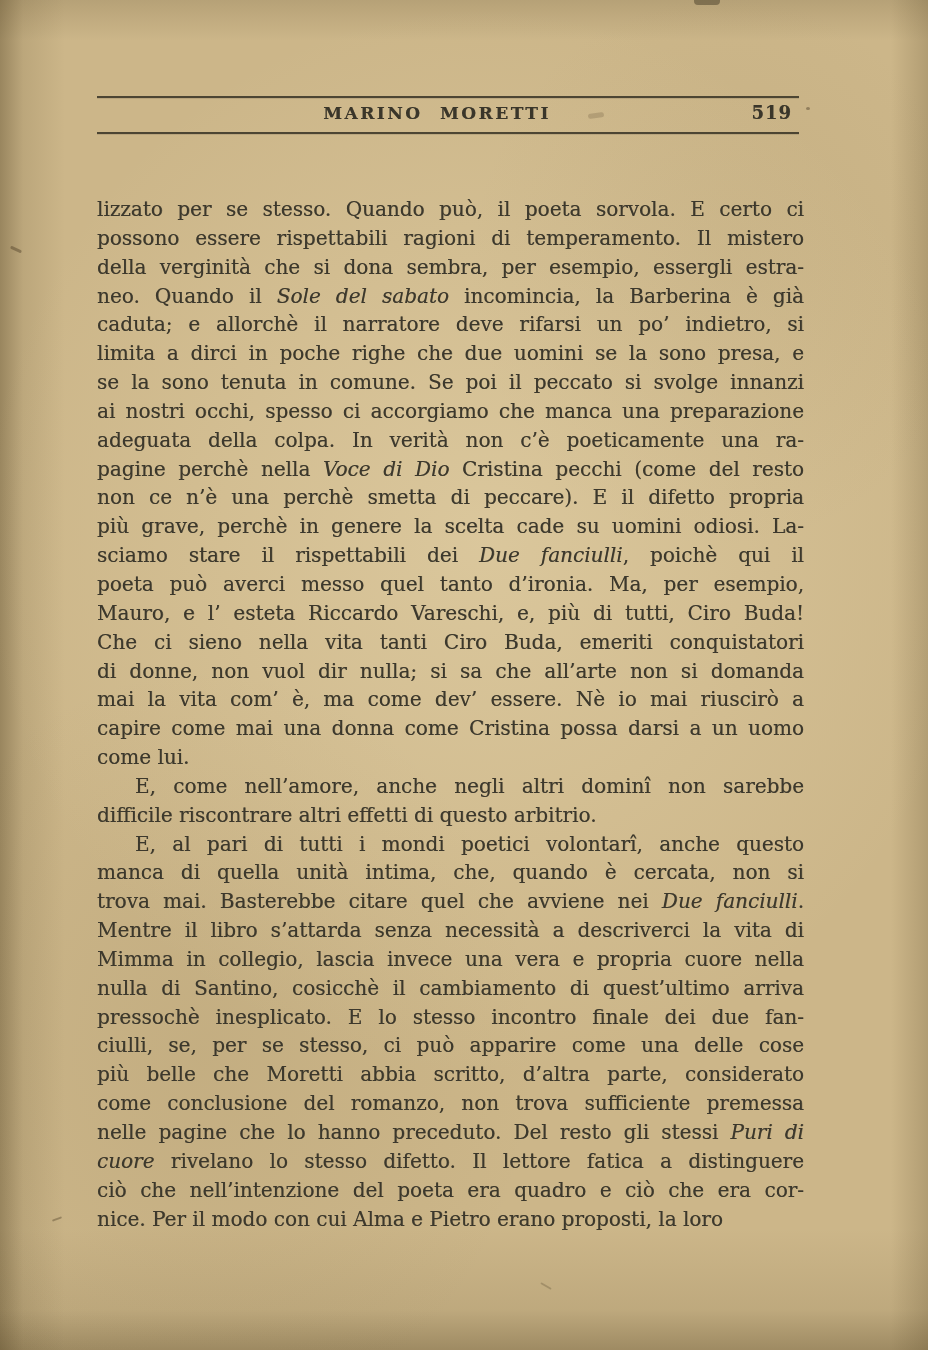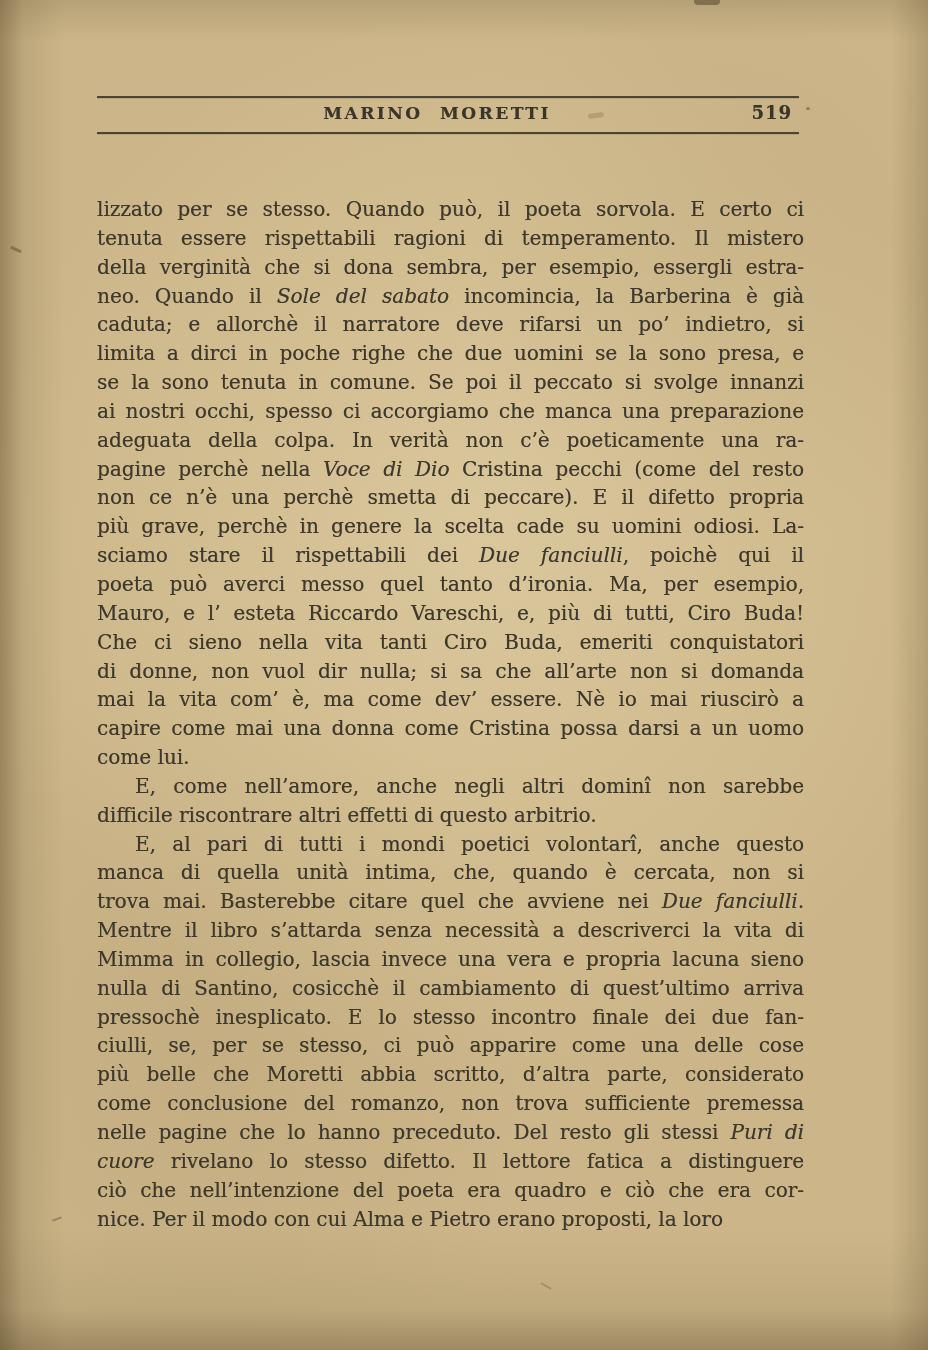--- a/index.html
+++ b/index.html
@@ -106,21 +106,21 @@
   <div class="header-rule top"></div>
 
   <div class="running-title">MARINO MORETTI</div>
 
   <div class="page-number">519</div>
 
   <div class="header-rule bottom"></div>
 
   <div class="text-block">
       <div class="line"><span>lizzato per se stesso. Quando può, il poeta sorvola. E certo ci</span></div>
-      <div class="line"><span>tenuta essere rispettabili ragioni di temperamento. Il mistero</span></div>
+      <div class="line"><span>possono essere rispettabili ragioni di temperamento. Il mistero</span></div>
       <div class="line"><span>della verginità che si dona sembra, per esempio, essergli estra-</span></div>
       <div class="line"><span>neo. Quando il </span><em>Sole del sabato</em><span> incomincia, la Barberina è già</span></div>
       <div class="line"><span>caduta; e allorchè il narratore deve rifarsi un po’ indietro, si</span></div>
       <div class="line"><span>limita a dirci in poche righe che due uomini se la sono presa, e</span></div>
       <div class="line"><span>se la sono tenuta in comune. Se poi il peccato si svolge innanzi</span></div>
       <div class="line"><span>ai nostri occhi, spesso ci accorgiamo che manca una preparazione</span></div>
       <div class="line"><span>adeguata della colpa. In verità non c’è poeticamente una ra-</span></div>
       <div class="line"><span>pagine perchè nella </span><em>Voce di Dio</em><span> Cristina pecchi (come del resto</span></div>
       <div class="line"><span>non ce n’è una perchè smetta di peccare). E il difetto propria</span></div>
       <div class="line"><span>più grave, perchè in genere la scelta cade su uomini odiosi. La-</span></div>
@@ -131,21 +131,21 @@
       <div class="line"><span>di donne, non vuol dir nulla; si sa che all’arte non si domanda</span></div>
       <div class="line"><span>mai la vita com’ è, ma come dev’ essere. Nè io mai riuscirò a</span></div>
       <div class="line"><span>capire come mai una donna come Cristina possa darsi a un uomo</span></div>
       <div class="line para-end"><span>come lui.</span></div>
       <div class="line indent"><span>E, come nell’amore, anche negli altri dominî non sarebbe</span></div>
       <div class="line para-end"><span>difficile riscontrare altri effetti di questo arbitrio.</span></div>
       <div class="line indent"><span>E, al pari di tutti i mondi poetici volontarî, anche questo</span></div>
       <div class="line"><span>manca di quella unità intima, che, quando è cercata, non si</span></div>
       <div class="line"><span>trova mai. Basterebbe citare quel che avviene nei </span><em>Due fanciulli</em><span>.</span></div>
       <div class="line"><span>Mentre il libro s’attarda senza necessità a descriverci la vita di</span></div>
-      <div class="line"><span>Mimma in collegio, lascia invece una vera e propria lacuna sieno</span></div>
+      <div class="line"><span>Mimma in collegio, lascia invece una vera e propria cuore nella</span></div>
       <div class="line"><span>nulla di Santino, cosicchè il cambiamento di quest’ultimo arriva</span></div>
       <div class="line"><span>pressochè inesplicato. E lo stesso incontro finale dei due fan-</span></div>
       <div class="line"><span>ciulli, se, per se stesso, ci può apparire come una delle cose</span></div>
       <div class="line"><span>più belle che Moretti abbia scritto, d’altra parte, considerato</span></div>
       <div class="line"><span>come conclusione del romanzo, non trova sufficiente premessa</span></div>
       <div class="line"><span>nelle pagine che lo hanno preceduto. Del resto gli stessi </span><em>Puri di</em></div>
       <div class="line"><em>cuore</em><span> rivelano lo stesso difetto. Il lettore fatica a distinguere</span></div>
       <div class="line"><span>ciò che nell’intenzione del poeta era quadro e ciò che era cor-</span></div>
       <div class="line para-end"><span>nice. Per il modo con cui Alma e Pietro erano proposti, la loro</span></div>
     </div>

